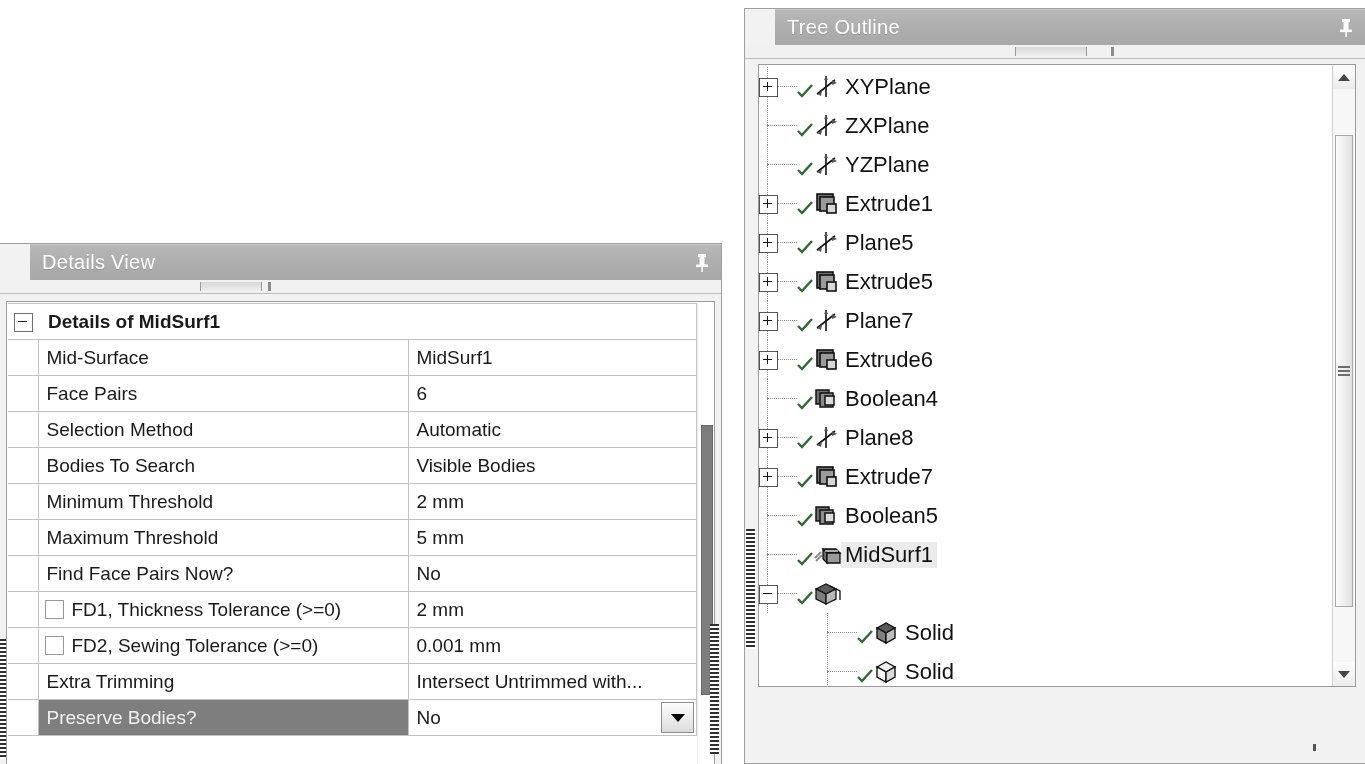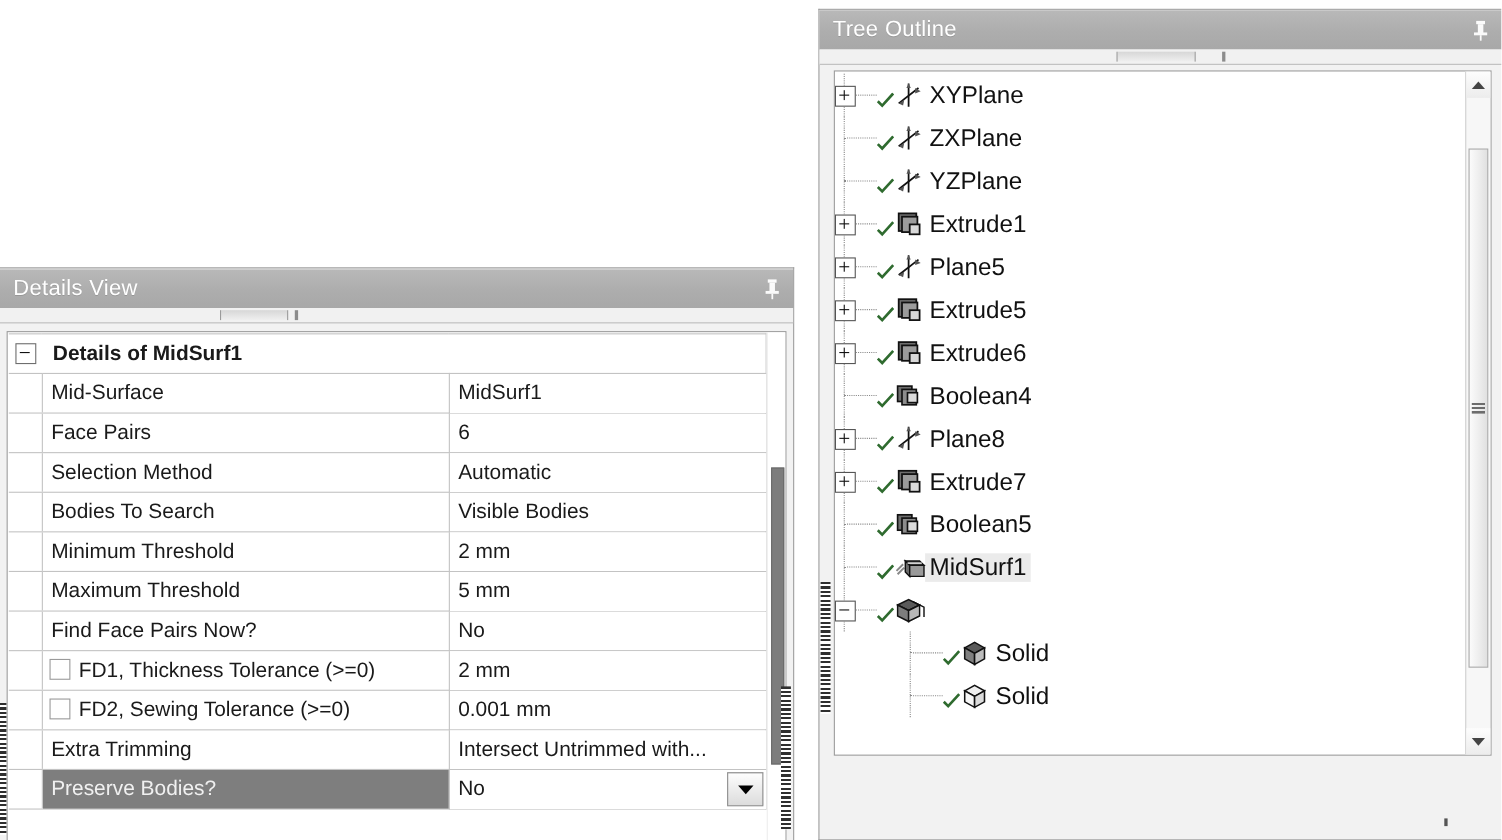--- a/index.html
+++ b/index.html
@@ -14,20 +14,21 @@
   
   .panel{position:absolute;background:#ffffff;}
   .panel-header{
     height:36px;
     background:#b0b0b0;
     background:linear-gradient(to bottom,#b8b8b8 0%,#adadad 55%,#a8a8a8 100%);
     display:flex;align-items:center;
     padding:0 8px 0 12px;
     box-sizing:border-box;
     border-top:1px solid #c9c9c9;
+    margin-left:30px;
   }
   .panel-title{
     color:#ffffff;
     font-size:20px;
     letter-spacing:.3px;
     flex:1;
     white-space:nowrap;
     text-shadow:0 1px 0 rgba(0,0,0,.12);
   }
   .pin{width:22px;height:24px;position:relative;opacity:.95;}
@@ -473,20 +474,38 @@
         </div>
         <div class="tree-row">
           <div class="ind">
             <span class="vline"></span>
             <span class="hline"></span>
             <span class="exp-box plus"></span>
             <span class="check"><svg width="16" height="15" viewBox="0 0 16 15">
                 <path d="M1 8 L5 12 L15 1" stroke="#2f6b2f" stroke-width="2.4" fill="none"></path>
               </svg></span>
             <span class="ticon"><svg width="26" height="26" viewBox="0 0 26 26">
+                <line x1="12" y1="2" x2="12" y2="23" stroke="#111" stroke-width="1.6"></line>
+                <line x1="3" y1="20" x2="21" y2="6" stroke="#111" stroke-width="1.6"></line>
+                <path d="M18 6 L23 9 L18 11 Z" fill="#555"></path>
+                <path d="M12 2 L14 6 L10 6 Z" fill="#555"></path>
+                <path d="M3 20 L8 17 L7 22 Z" fill="#555"></path>
+              </svg></span>
+          </div>
+          <span class="tlabel">Plane7</span>
+        </div>
+        <div class="tree-row">
+          <div class="ind">
+            <span class="vline"></span>
+            <span class="hline"></span>
+            <span class="exp-box plus"></span>
+            <span class="check"><svg width="16" height="15" viewBox="0 0 16 15">
+                <path d="M1 8 L5 12 L15 1" stroke="#2f6b2f" stroke-width="2.4" fill="none"></path>
+              </svg></span>
+            <span class="ticon"><svg width="26" height="26" viewBox="0 0 26 26">
                 <rect x="3" y="3" width="16" height="16" fill="#6e6e6e" stroke="#111" stroke-width="1.6"></rect>
                 <rect x="6" y="6" width="14" height="14" fill="#9b9b9b" stroke="#111" stroke-width="1.6"></rect>
                 <rect x="13" y="13" width="9" height="9" fill="#d8d8d8" stroke="#111" stroke-width="1.6"></rect>
               </svg></span>
           </div>
           <span class="tlabel">Extrude6</span>
         </div>
         <div class="tree-row">
           <div class="ind">
             <span class="vline"></span>

